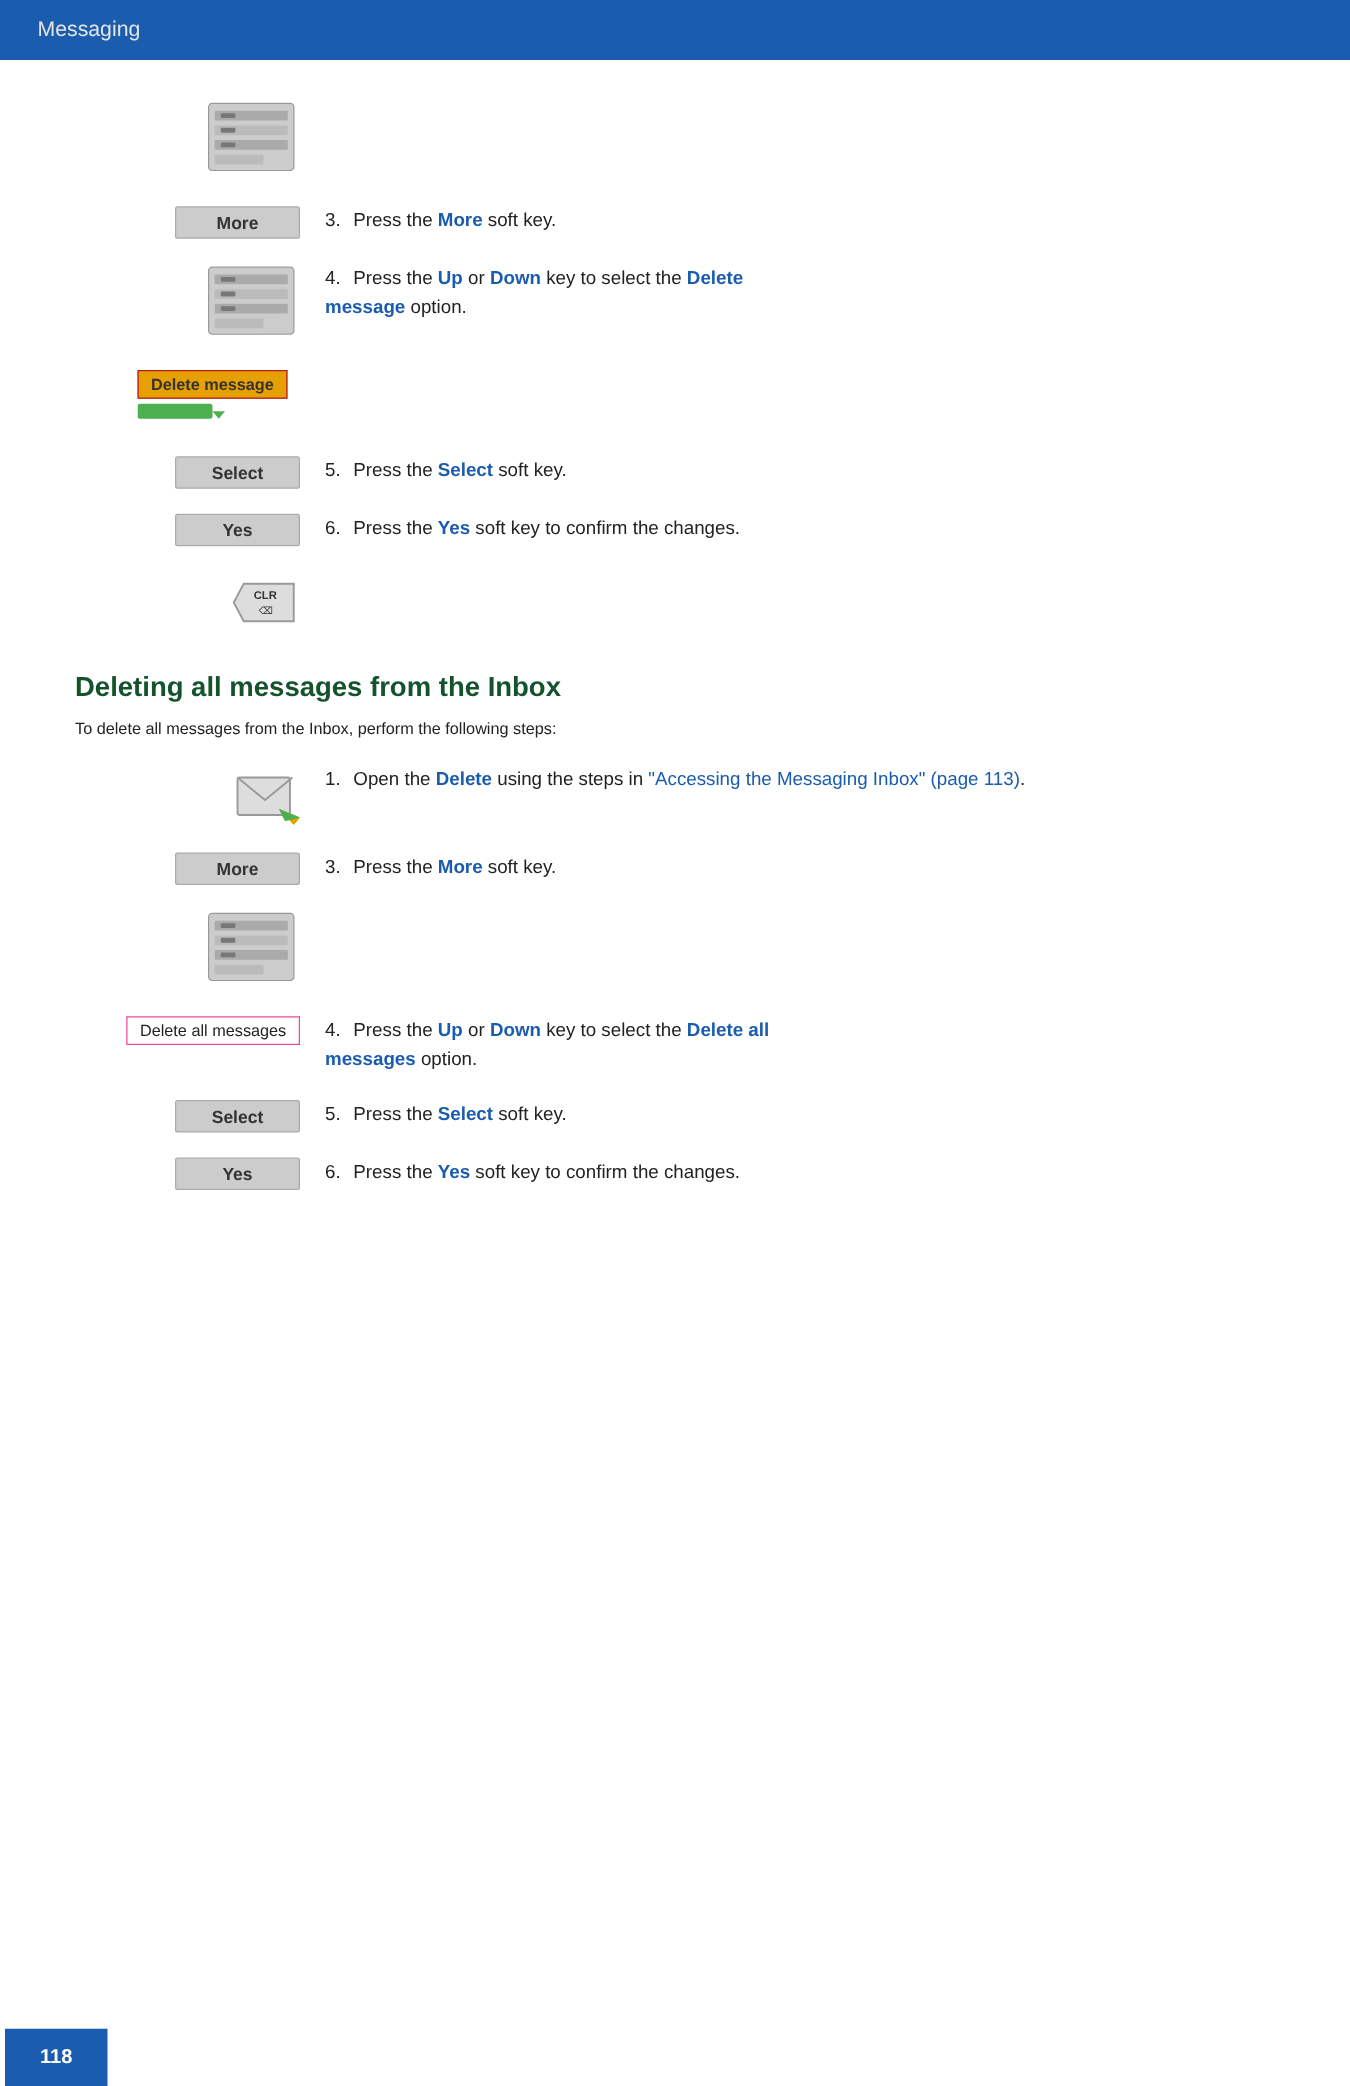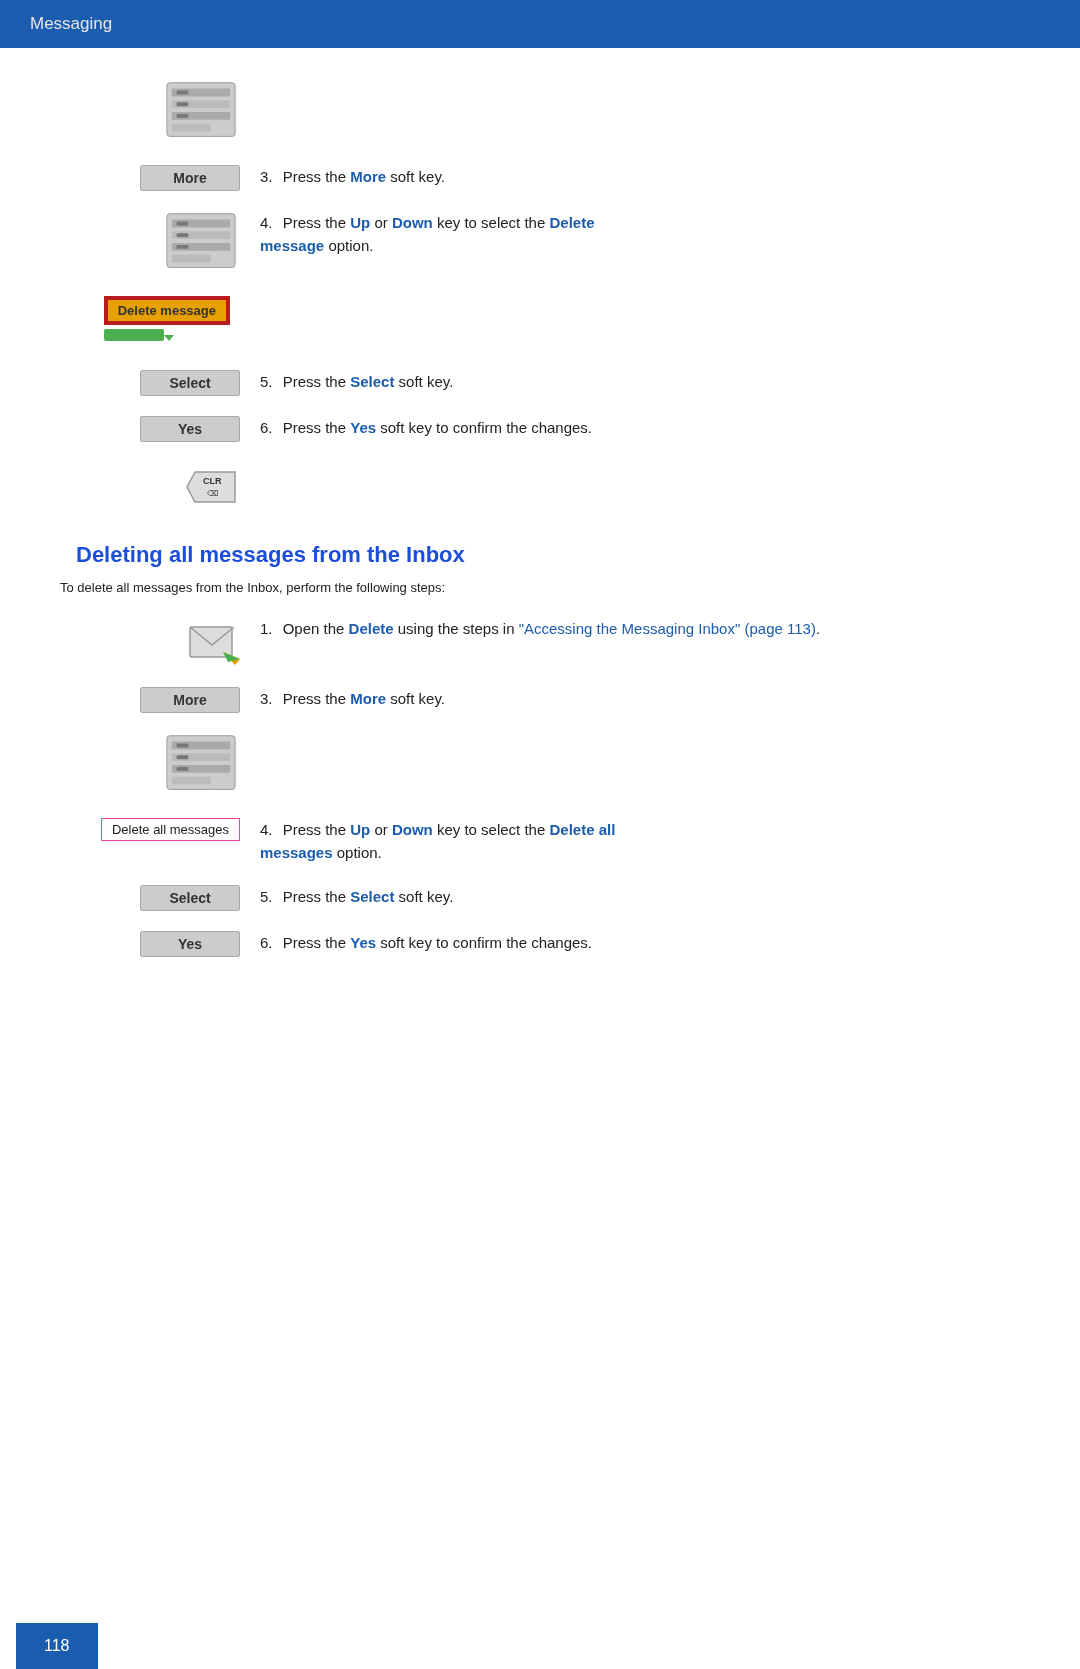--- a/index.html
+++ b/index.html
@@ -64,38 +64,38 @@
       font-weight: bold;
       color: #333;
       min-width: 100px;
       text-align: center;
     }
 
     .blue { color: #1a5cad; font-weight: bold; }
     .blue-link { color: #1a5cad; }
 
     .section-title {
-      color: #1d4ed8;
+      color: #14532d;
       font-size: 22px;
       font-weight: bold;
-      margin: 30px 0 12px 16px;
+      margin: 30px 0 12px 0;
     }
 
     .intro-text {
       margin-bottom: 20px;
       font-size: 13px;
     }
 
     .page-number-box {
       position: absolute;
       bottom: 0;
-      left: 16px;
+      left: 4px;
       background: #1a5cad;
       color: #fff;
-      font-weight: normal;
+      font-weight: bold;
       font-size: 16px;
       padding: 14px 28px;
     }
 
     
     .msg-list-icon {
       width: 78px;
       height: 65px;
     }
 
@@ -159,21 +159,21 @@
     <div class="step-text">
       <span class="step-num">4.</span>
       Press the <span class="blue">Up</span> or <span class="blue">Down</span> key to select the <span class="blue">Delete<br>message</span> option.
     </div>
   </div>
 
   <div class="step-row">
     <div class="step-icon">
 
       <div style="display:inline-block; margin-right:10px;">
-        <div style="background:#e6a000; border:4px solid #b91c1c; padding:3px 10px; font-size:13px; font-weight:bold; color:#333; min-width:100px; text-align:left;">
+        <div style="background:#e6a000; border:1px solid #b91c1c; padding:3px 10px; font-size:13px; font-weight:bold; color:#333; min-width:100px; text-align:left;">
           <span>Delete message</span>
         </div>
         <div style="margin-top:2px;">
           <svg width="70" height="20">
             <rect x="0" y="2" width="60" height="12" rx="2" fill="#4caf50"></rect>
             <polygon points="60,8 70,8 65,14" fill="#4caf50"></polygon>
           </svg>
         </div>
       </div>
     </div>

